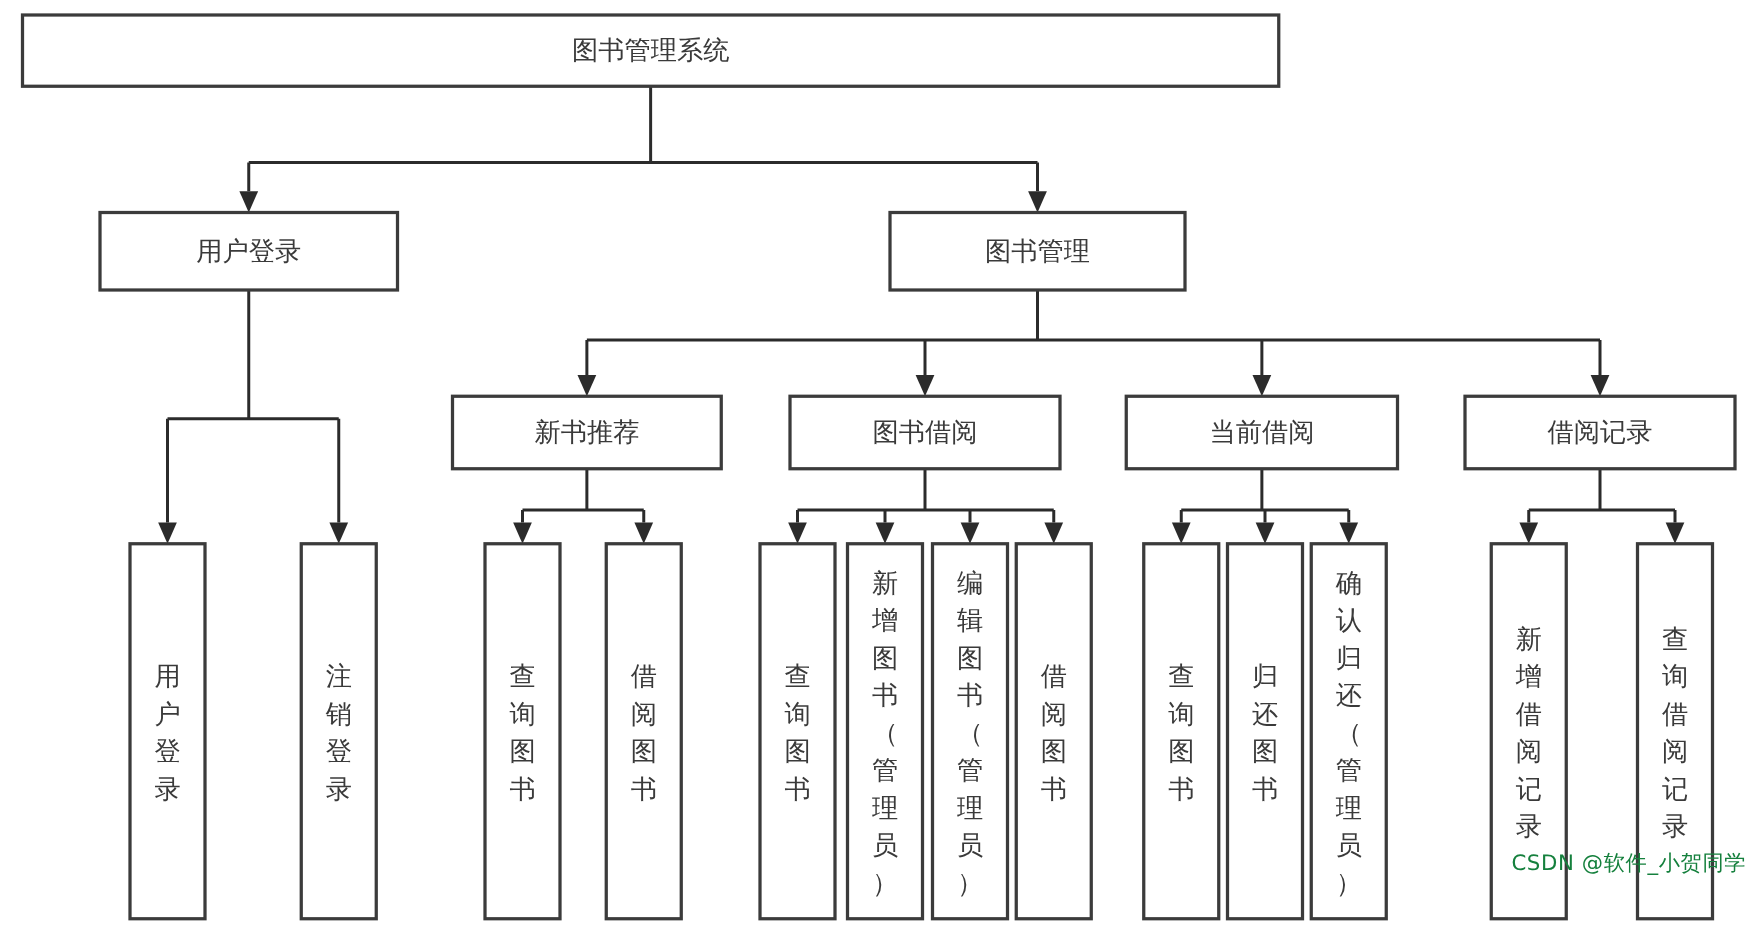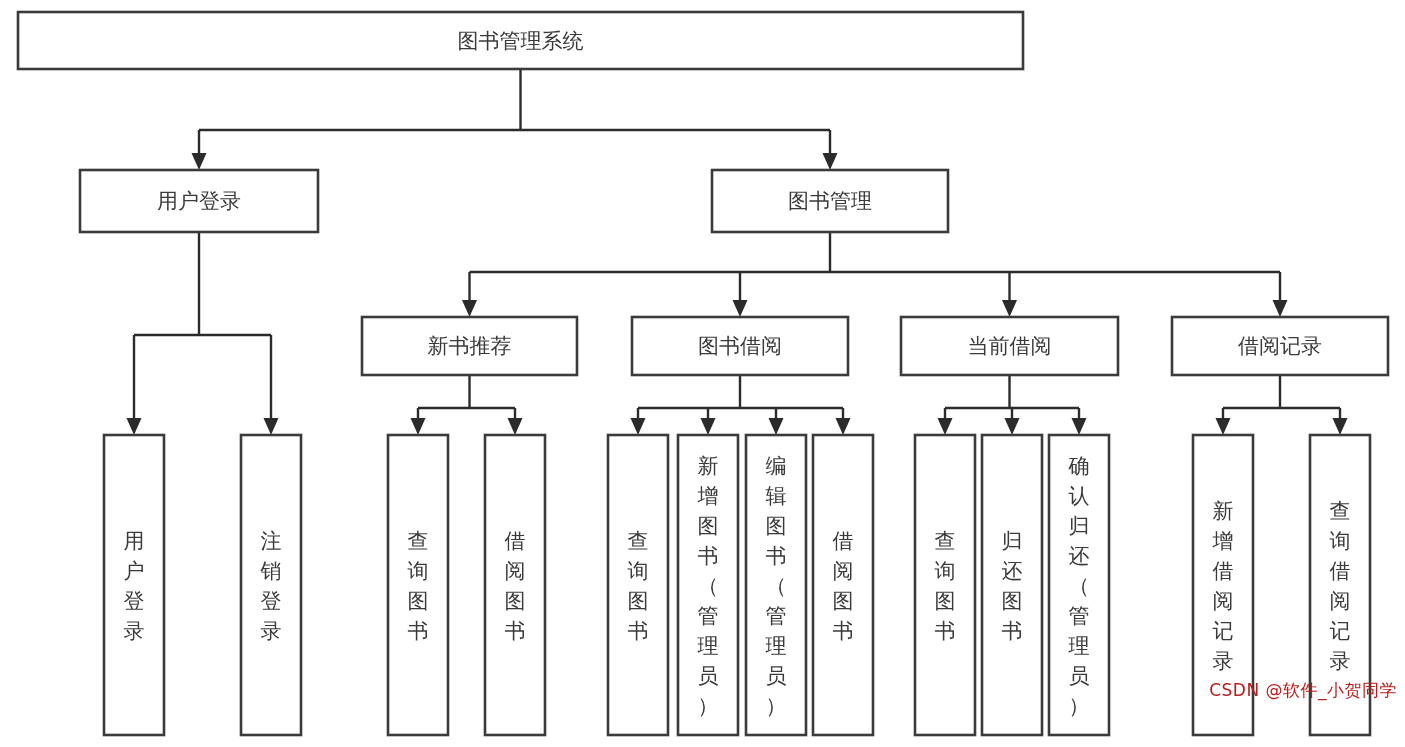--- a/index.html
+++ b/index.html
@@ -51,21 +51,21 @@
   }
   .arrow-head {
     fill: #2b2b2b;
   }
   .watermark {
     position: absolute;
     right: 8px;
     bottom: 6px;
     font-family: "DejaVu Sans", "Liberation Sans", sans-serif;
     font-size: 17px;
-    color: #b91c1c;
+    color: #15803d;
     letter-spacing: 0.5px;
     white-space: nowrap;
     user-select: none;
   }
 </style>
 </head>
 <body>
 
 <div id="diagram-root">
 

